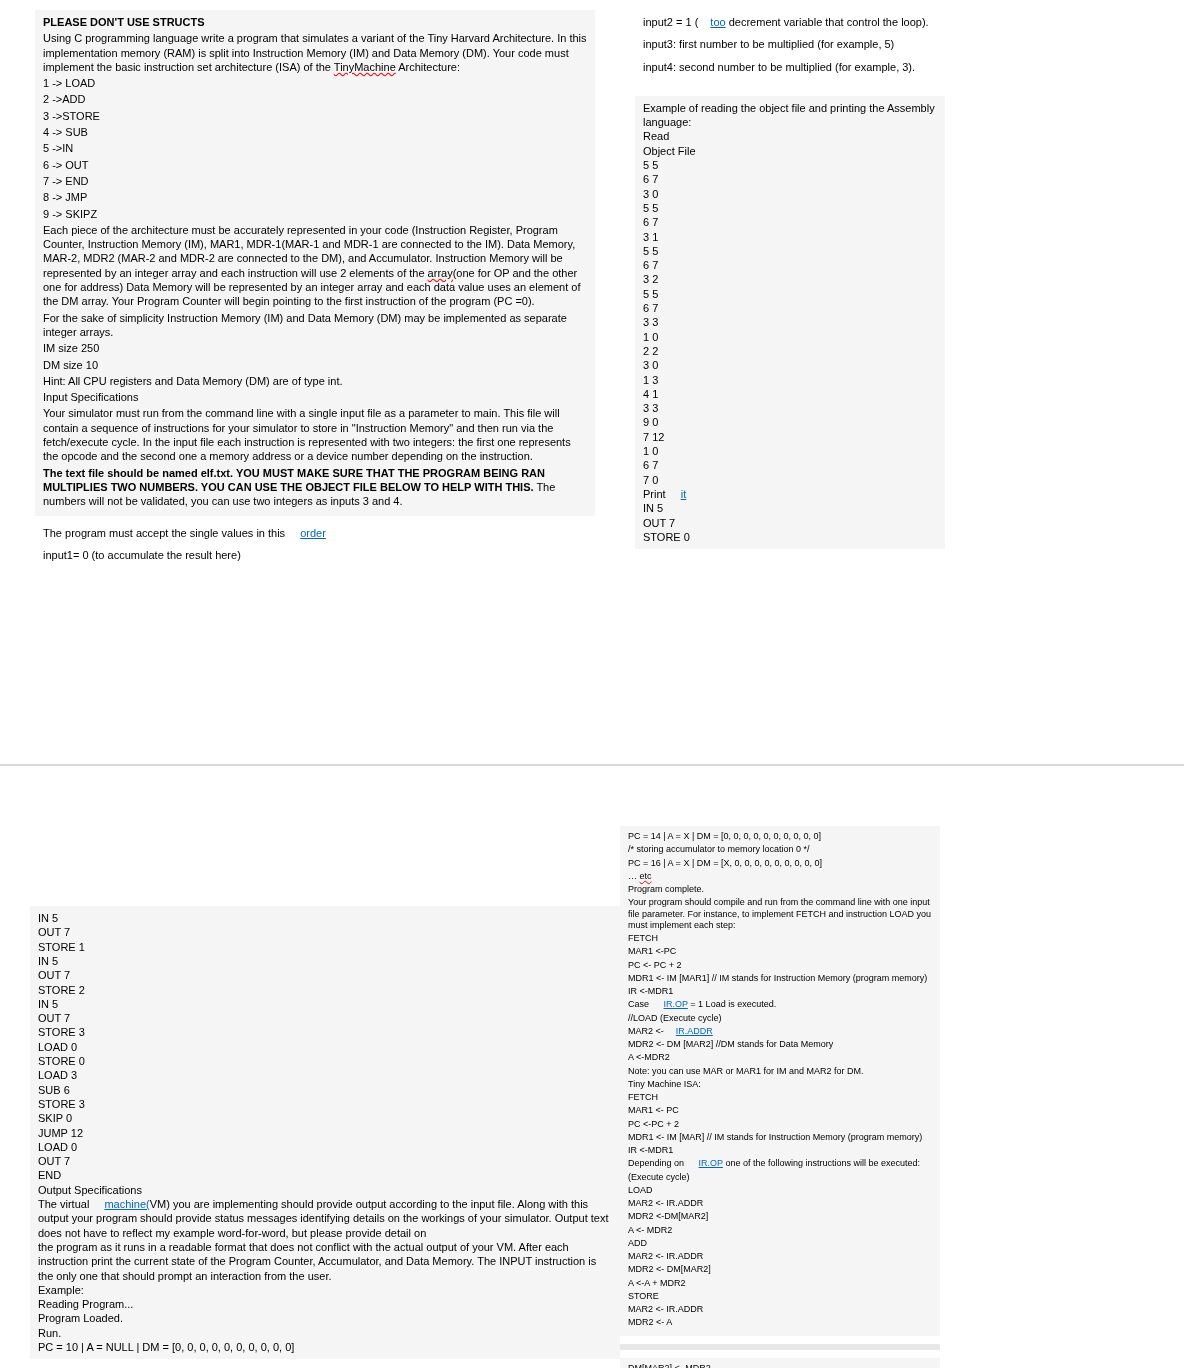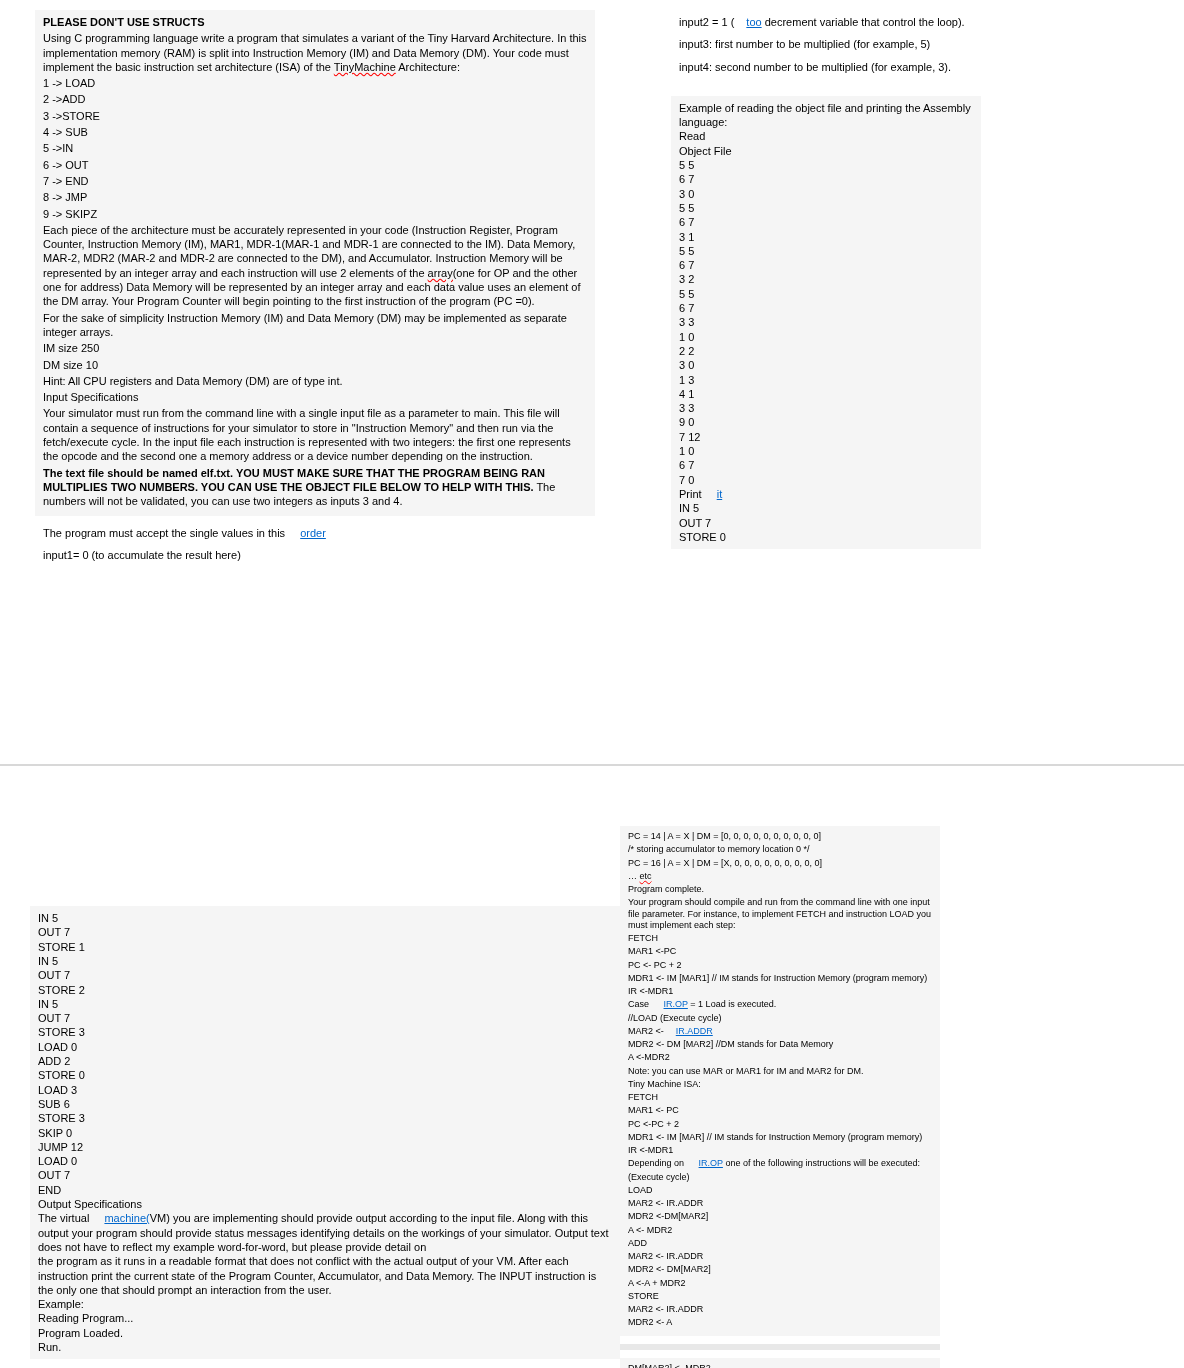--- a/index.html
+++ b/index.html
@@ -7,21 +7,20 @@
     font-size: 11px;
     margin: 0;
     padding: 0;
     background: #fff;
     width: 1184px;
     color: #000;
   }
   .page {
     display: flex;
     padding: 0;
-    gap: 36px;
   }
   .col {
     padding: 10px 15px;
     box-sizing: border-box;
   }
   .col-left {
     width: 590px;
     margin-left: 20px;
   }
   .col-right {
@@ -192,41 +191,41 @@
           <p>IN 5</p>
           <p>OUT 7</p>
           <p>STORE 1</p>
           <p>IN 5</p>
           <p>OUT 7</p>
           <p>STORE 2</p>
           <p>IN 5</p>
           <p>OUT 7</p>
           <p>STORE 3</p>
           <p>LOAD 0</p>
-          <p>ADD 2</p>
           <p>STORE 0</p>
           <p>LOAD 3</p>
           <p>SUB 6</p>
           <p>STORE 3</p>
           <p>SKIP 0</p>
           <p>JUMP 12</p>
           <p>LOAD 0</p>
           <p>OUT 7</p>
           <p>END</p>
         </div>
       <p>Output Specifications</p>
       <p>
         <span>The virtual </span><span class="red-underline link">machine(</span><span>VM) you are implementing should provide output according to the input file. Along with this output your program should provide status messages identifying details on the workings of your simulator. Output text does not have to reflect my example word-for-word, but please provide detail on</span>
       </p>
       <p>the program as it runs in a readable format that does not conflict with the actual output of your VM. After each instruction print the current state of the Program Counter, Accumulator, and Data Memory. The INPUT instruction is the only one that should prompt an interaction from the user.</p>
       <p>Example:</p>
       <div id="ex-lines">
           <p>Reading Program...</p>
           <p>Program Loaded.</p>
           <p>Run.</p>
+          <p>PC = 10 | A = NULL | DM = [0, 0, 0, 0, 0, 0, 0, 0, 0, 0]</p>
         </div>
     </div>
   </div>
 
   <div class="s2-right">
     <div class="gray-box">
       <p>PC = 14 | A = X | DM = [0, 0, 0, 0, 0, 0, 0, 0, 0, 0]</p>
       <p>/* storing accumulator to memory location 0 */</p>
       <p>PC = 16 | A = X | DM = [X, 0, 0, 0, 0, 0, 0, 0, 0, 0]</p>
       <p><span>… </span><span class="red-underline">etc</span></p>

